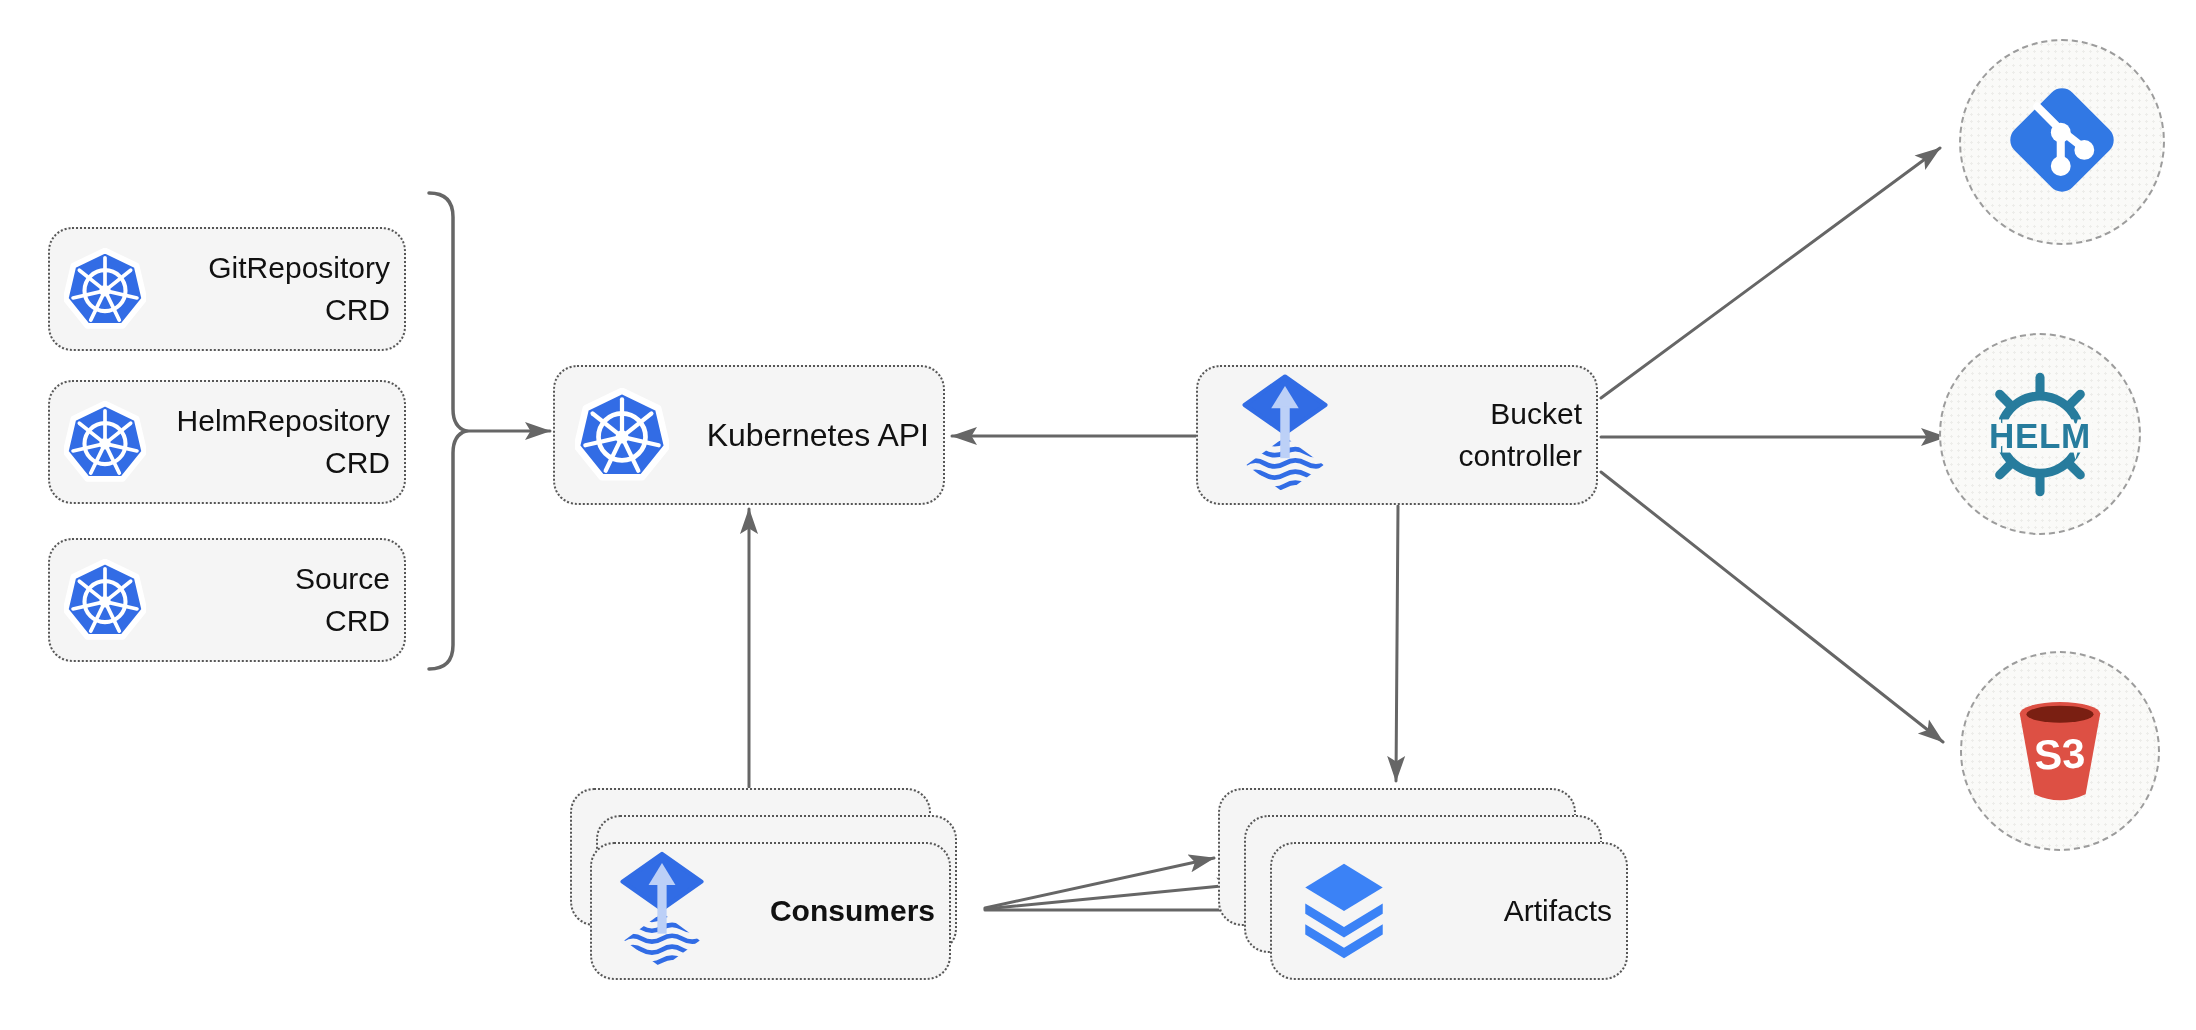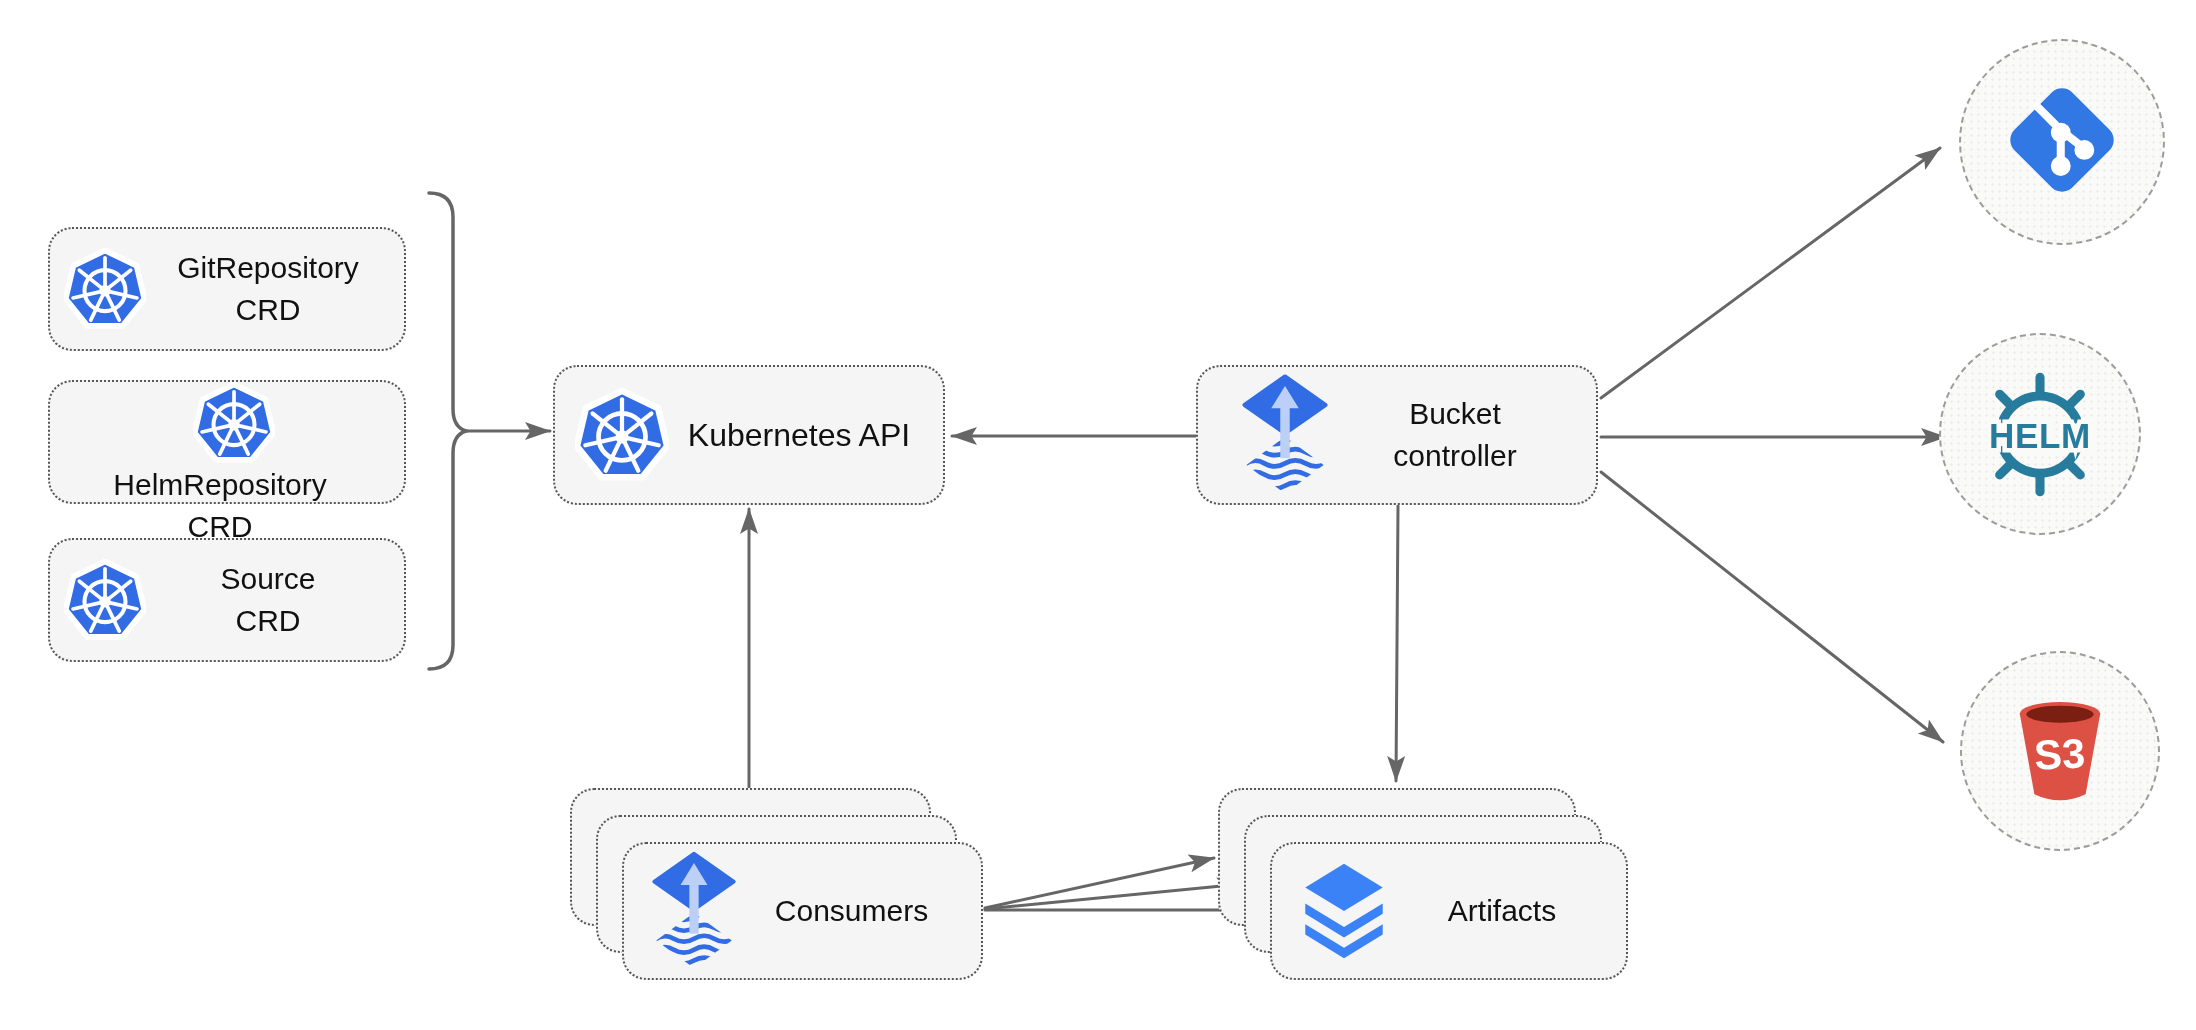--- a/index.html
+++ b/index.html
@@ -9,21 +9,21 @@
     overflow:hidden;
   }
   svg.edges { position:absolute; left:0; top:0; width:2196px; height:1030px; }
   .node {
     position:absolute; background:#f5f5f5;
     border:2px dotted #565656; border-radius:24px;
     display:flex; align-items:center; box-sizing:border-box;
   }
   .node .icon { flex:0 0 auto; display:flex; align-items:center; justify-content:center; }
   .node .label {
-    flex:1 1 auto; text-align:center; font-size:30px; line-height:42px;
+    flex:1 1 auto; text-align:right; font-size:30px; line-height:42px;
     padding-right:14px; white-space:nowrap;
   }
   .stack-ghost {
     position:absolute; background:#f5f5f5;
     border:2px dotted #565656; border-radius:24px; box-sizing:border-box;
   }
   .ext-circle {
     position:absolute; background:#fafaf8;
     background-image:radial-gradient(circle, #ededea 1.2px, transparent 1.3px);
     background-size:7px 7px;
@@ -73,21 +73,21 @@
         <circle cx="50" cy="52" r="25" fill="none" stroke="#ffffff" stroke-width="5"></circle>
         <circle cx="50" cy="52" r="7" fill="#ffffff"></circle>
       </svg>
     </span>
     <span class="label">
       <span>GitRepository</span><br>
       <span>CRD</span>
     </span>
   </div>
 
-  <div class="node" style="left:48px; top:380px; width:358px; height:124px;flex-direction:column;">
+  <div class="node" style="left:48px; top:380px; width:358px; height:124px;">
     <span class="icon" style="margin-left:14px;">
       <svg width="82" height="82" viewBox="0 0 100 100">
         <polygon points="50,3 88.5,21.5 98,62 71.5,95 28.5,95 2,62 11.5,21.5" fill="#326ce5" stroke="#ffffff" stroke-width="7" stroke-linejoin="round"></polygon>
         <g stroke="#ffffff" stroke-width="4.5" stroke-linecap="round">
           <line x1="50" y1="52" x2="50" y2="12"></line>
             <line x1="50" y1="52" x2="81.3" y2="27.1"></line>
           <line x1="50" y1="52" x2="89" y2="60.9"></line>
             <line x1="50" y1="52" x2="67.4" y2="88"></line>
           <line x1="50" y1="52" x2="32.6" y2="88"></line>
             <line x1="50" y1="52" x2="11" y2="60.9"></line>
@@ -167,21 +167,21 @@
       </svg>
     </span>
     <span class="label">
       <span>Bucket</span><br>
       <span>controller</span>
     </span>
   </div>
 
   <div class="stack-ghost" style="left:570px; top:788px; width:361px; height:138px;"></div>
   <div class="stack-ghost" style="left:596px; top:815px; width:361px; height:138px;"></div>
-  <div class="node" style="left:622px; top:842px; width:361px; height:138px;">
+  <div class="node" style="left:590px; top:842px; width:361px; height:138px;font-weight:bold;">
     <span class="icon" style="margin-left:28px;">
       <svg width="84" height="120" viewBox="0 0 100 142">
         <polygon points="50,3 97,36 50,69 3,36" fill="#316ce5" stroke="#316ce5" stroke-width="5" stroke-linejoin="round"></polygon>
         <clipPath id="fluxwave-co">
             <polygon points="50,73 95,106 50,139 5,106"></polygon>
           </clipPath>
         <g clip-path="url(#fluxwave-co)" stroke="#316ce5" stroke-width="5.5" fill="none">
           <path d="M2,80 q12,-9 24,-2 t24,0 t24,0 t24,0"></path>
           <path d="M2,93 q12,-9 24,-2 t24,0 t24,0 t24,0"></path>
           <path d="M2,106 q12,-9 24,-2 t24,0 t24,0 t24,0"></path>

